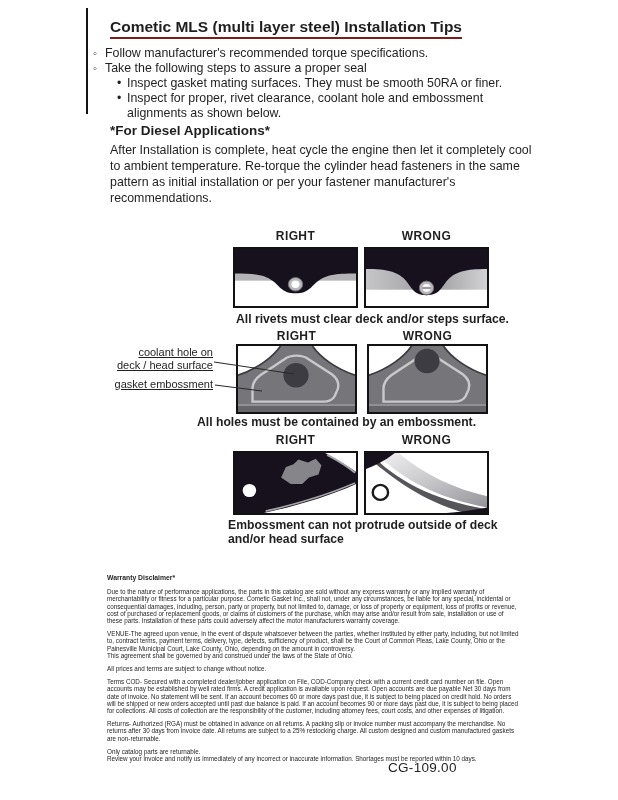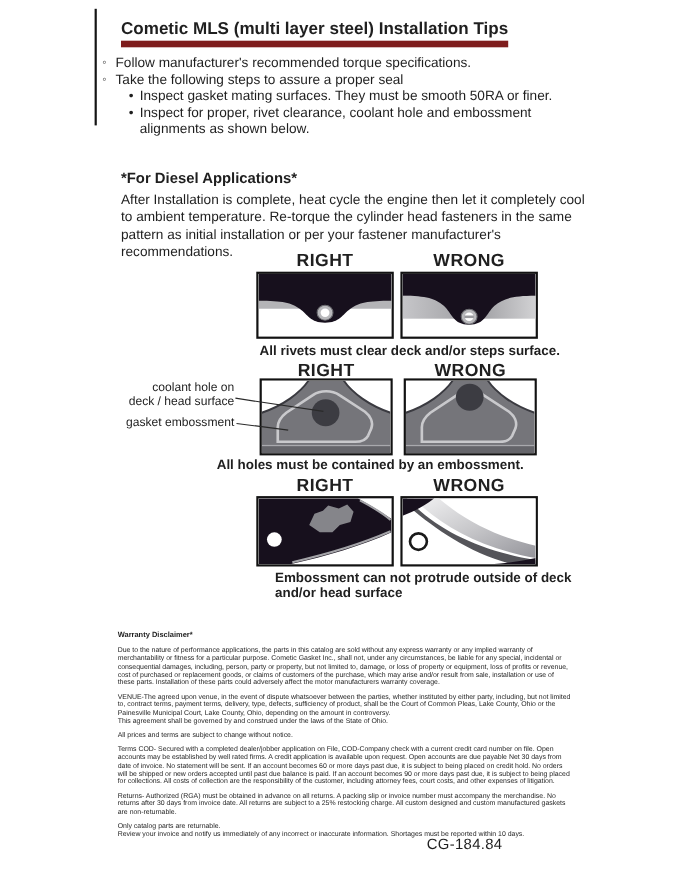--- a/index.html
+++ b/index.html
@@ -4,38 +4,38 @@
 <style>
   html,body{margin:0;padding:0;background:#fff;}
   body{width:618px;height:800px;overflow:hidden;position:relative;
        font-family:"Liberation Sans", sans-serif;color:var(--ink,#1f1f1f);}
   .page{position:absolute;inset:0;background:#fff;}
 
   
   .scan-line{position:absolute;left:86px;top:8px;width:2px;height:106px;background:#141414;}
   .text-col{position:absolute;left:95px;top:18px;width:445px;}
   .title{font-size:15.5px;font-weight:bold;margin:0 0 7px 15px;}
-  .title span{display:inline-block;border-bottom:6px solid #7f1d1d;padding-bottom:1px;}
+  .title span{display:inline-block;border-bottom:2px solid #7f1d1d;padding-bottom:1px;}
   ul.tips{list-style:none;margin:0;padding:0;font-size:12.4px;line-height:15px;}
   ul.tips li{position:relative;padding-left:10px;}
   ul.tips li.l1::before{content:"\25E6";position:absolute;left:-2px;top:0;font-size:11px;}
   ul.tips li.l2{padding-left:32px;}
   ul.tips li.l2::before{content:"\2022";position:absolute;left:22px;top:0;}
-  .diesel-h{font-size:13.5px;font-weight:bold;margin:29px 0 4px 15px;}
+  .diesel-h{font-size:13.5px;font-weight:bold;margin:2px 0 4px 15px;}
   .para{font-size:12.4px;line-height:16px;margin:0 0 14px 15px;width:428px;}
 
   
-  .dlabel{position:absolute;font-size:16px;font-weight:600;letter-spacing:.4px;
+  .dlabel{position:absolute;font-size:12px;font-weight:600;letter-spacing:.4px;
           width:125px;text-align:center;}
   .dbox{position:absolute;border:2px solid var(--border-black,#121212);box-sizing:border-box;
         background:#fff;overflow:hidden;}
   .dbox svg{display:block;width:100%;height:100%;}
   .dcaption{position:absolute;font-size:12.2px;font-weight:bold;line-height:14px;white-space:pre-line;}
   .dannot{position:absolute;font-size:11px;line-height:12.5px;text-align:right;width:118px;
-          white-space:pre-line;}
+          white-space:pre-line;text-decoration:underline;}
   .leader{position:absolute;left:0;top:0;width:618px;height:800px;pointer-events:none;}
   .leader line{stroke:#2a2a2a;stroke-width:1.1;}
 
   
   .f-ink{fill:var(--diagram-black,#17101d);}
   .f-white{fill:#ffffff;}
   .f-band{fill:var(--gasket-gray,#b4b4b7);}
   .f-deck{fill:var(--deck-gray,#75757a);}
   .f-hole{fill:var(--hole-dark,#3c3c42);}
   .f-patch{fill:#85858a;}
@@ -164,30 +164,30 @@
   <div class="dbox" style="left:364px;top:451px;width:125px;height:64px">
     <svg viewBox="0 0 126 64" preserveAspectRatio="none">
       <rect class="f-white" x="0" y="0" width="126" height="64"></rect>
       <path d="M4,0 C30,28 68,50 126,60 V64 H104 C58,52 24,24 0,3 V0 Z" fill="#55555a"></path>
       <path d="M34,0 C62,24 92,38 126,46 V58 C72,48 36,26 10,0 Z" fill="url(#gSteel)"></path>
       <path class="f-ink" d="M126,58 C110,61.5 96,63 84,64 H126 Z"></path>
       <path class="f-ink" d="M0,0 H30 C20,8 10,13 0,17 Z"></path>
       <circle cx="15" cy="42" r="8" fill="#ffffff" stroke="#1a1a1a" stroke-width="2.5"></circle>
     </svg>
   </div>
-  <div class="dcaption" style="left:250px;top:518px;width:270px">Embossment can not protrude outside of deck
+  <div class="dcaption" style="left:228px;top:518px;width:270px">Embossment can not protrude outside of deck
 and/or head surface</div>
 
   <div class="legal">
     <h3>Warranty Disclaimer*</h3>
     <p>Due to the nature of performance applications, the parts in this catalog are sold without any express warranty or any implied warranty of merchantability or fitness for a particular purpose.  Cometic Gasket Inc., shall not, under any circumstances, be liable for any special, incidental or consequential damages, including, person, party or property, but not limited to, damage, or loss of property or equipment, loss of profits or revenue, cost of purchased or replacement goods, or claims of customers of the purchase, which may arise and/or result from sale, installation or use of these parts.  Installation of these parts could adversely affect the motor manufacturers warranty coverage.</p>
     <p>VENUE-The agreed upon venue, in the event of dispute whatsoever between the parties, whether instituted by either party, including, but not limited to, contract terms, payment terms, delivery, type, defects, sufficiency of product, shall be the Court of Common Pleas, Lake County, Ohio or the Painesville Municipal Court, Lake County, Ohio, depending on the amount in controversy.
 This agreement shall be governed by and construed under the laws of the State of Ohio.</p>
     <p>All prices and terms are subject to change without notice.</p>
     <p>Terms COD- Secured with a completed dealer/jobber application on File, COD-Company check with a current credit card number on file.  Open accounts may be established by well rated firms.  A credit application is available upon request.  Open accounts are due payable Net 30 days from date of invoice.  No statement will be sent.  If an account becomes 60 or more days past due, it is subject to being placed on credit hold.  No orders will be shipped or new orders accepted until past due balance is paid.  If an account becomes 90 or more days past due, it is subject to being placed for collections.  All costs of collection are the responsibility of the customer, including attorney fees, court costs, and other expenses of litigation.</p>
     <p>Returns- Authorized (RGA) must be obtained in advance on all returns.  A packing slip or invoice number must accompany the merchandise.  No returns after 30 days from invoice date.  All returns are subject to a 25% restocking charge.  All custom designed and custom manufactured gaskets are non-returnable.</p>
     <p>Only catalog parts are returnable.
 Review your invoice and notify us immediately of any incorrect or inaccurate information.  Shortages must be reported within 10 days.</p>
   </div>
 
-  <div class="pageno">CG-184.84</div>
+  <div class="pageno">CG-109.00</div>
 
 </div>
 
 </body></html>

